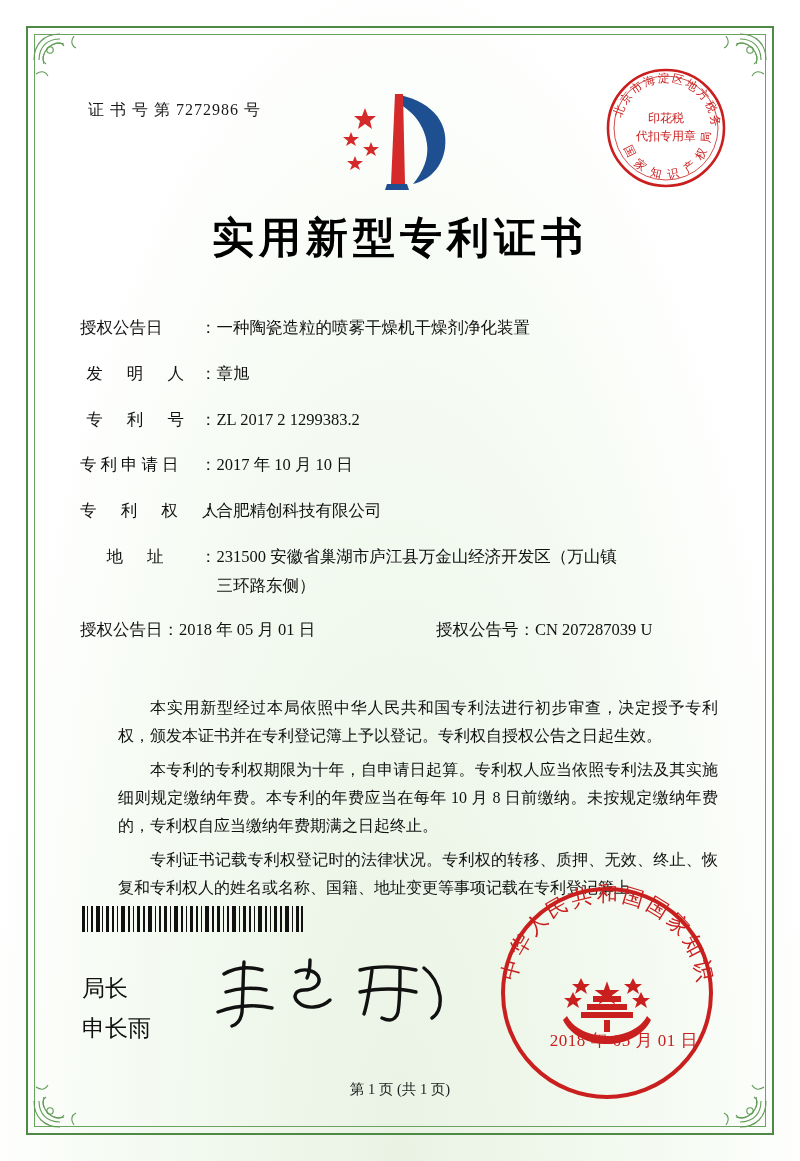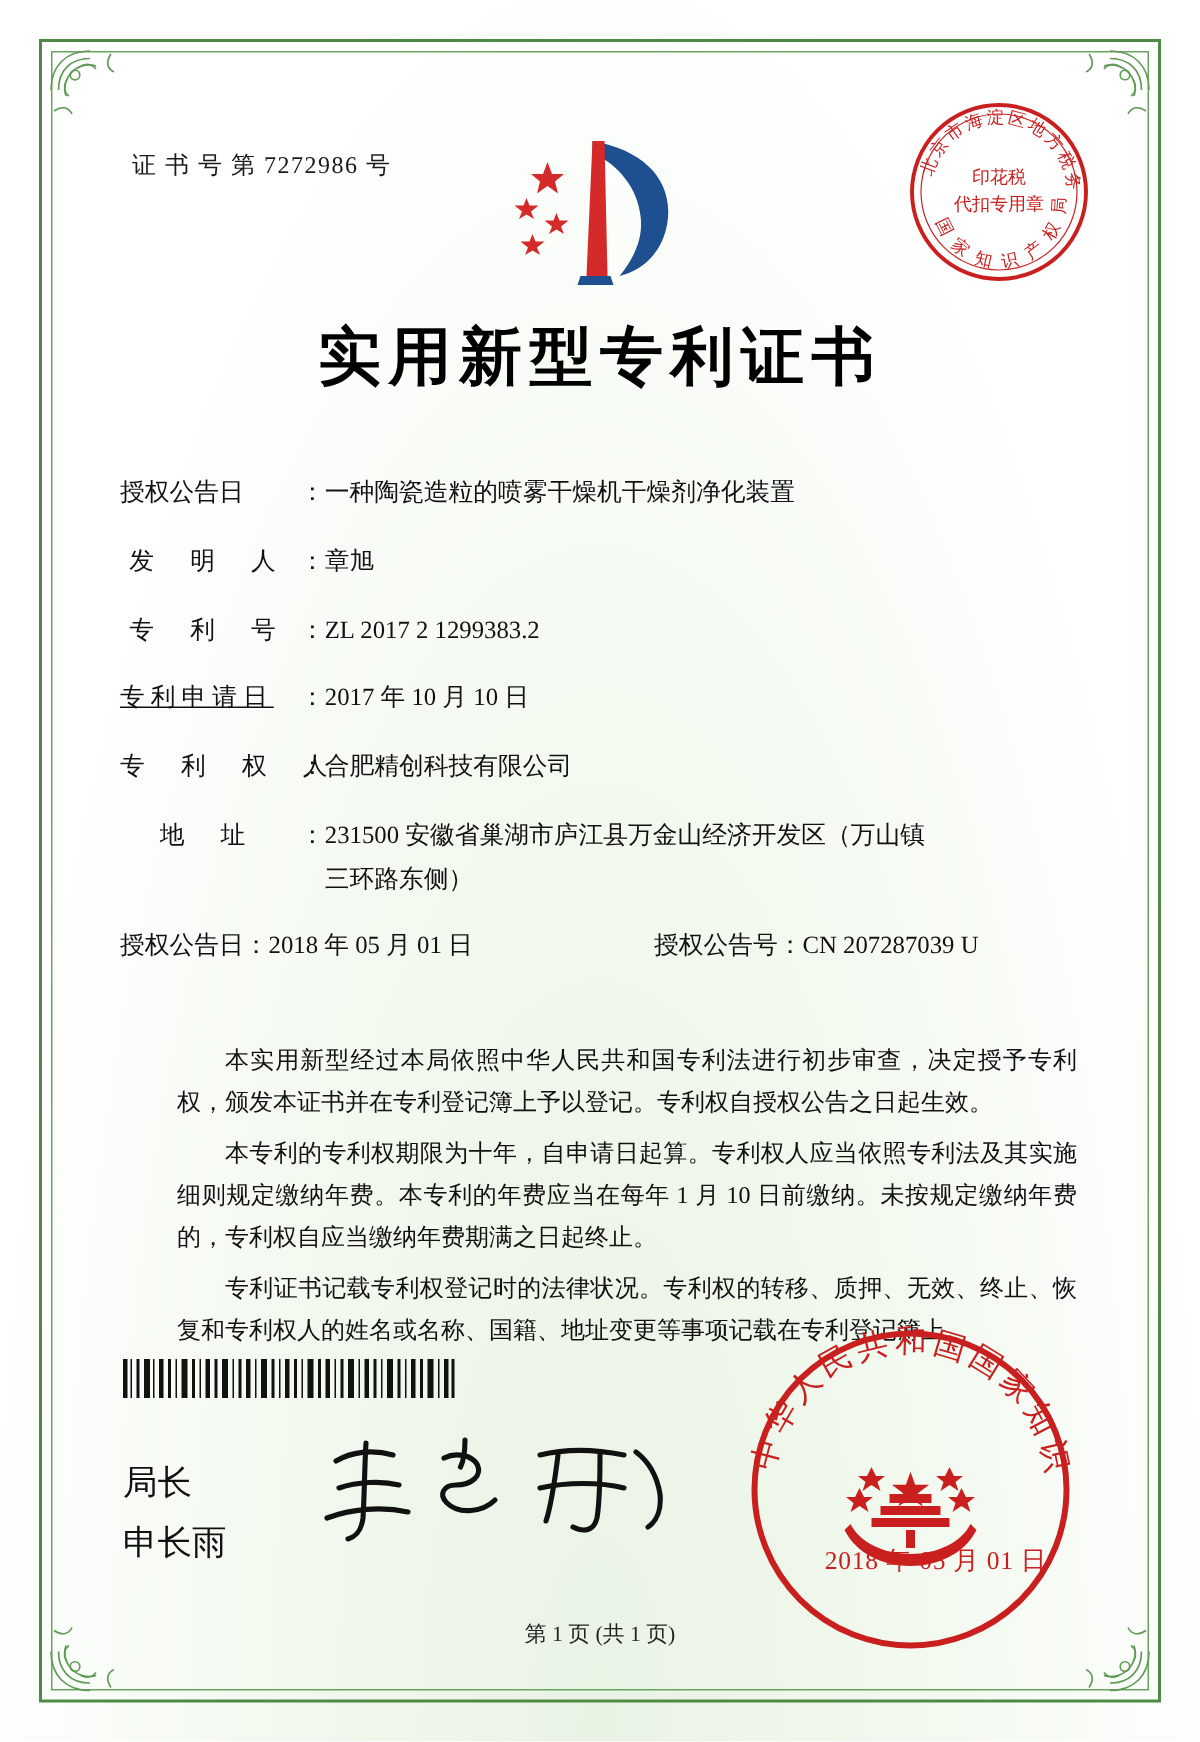--- a/index.html
+++ b/index.html
@@ -113,21 +113,21 @@
     line-height: 1.5;
   }
   .field-label {
     width: 120px;
     flex: 0 0 120px;
     letter-spacing: 0px;
     white-space: nowrap;
   }
   .field-label.sp1 { letter-spacing: 10px; text-align: center; }
   .field-label.sp2 { letter-spacing: 10px; }
-  .field-label.sp3 { letter-spacing: 4px; text-decoration: underline; }
+  .field-label.sp3 { letter-spacing: 4px; }
   .field-colon { flex: 0 0 14px; }
   .field-value { flex: 1 1 auto; }
   .field-value .line2 { display: block; margin-top: 4px; }
 
   .two-col {
     display: flex;
     align-items: flex-start;
     margin-bottom: 14px;
     font-size: 16.5px;
   }
@@ -356,21 +356,21 @@
         </div>
         <div class="right">
           <span>授权公告号</span><span>：</span><span>CN 207287039 U</span>
         </div>
       </div>
 
     </div>
 
     <div class="paragraphs">
       <p>本实用新型经过本局依照中华人民共和国专利法进行初步审查，决定授予专利权，颁发本证书并在专利登记簿上予以登记。专利权自授权公告之日起生效。</p>
-      <p>本专利的专利权期限为十年，自申请日起算。专利权人应当依照专利法及其实施细则规定缴纳年费。本专利的年费应当在每年 1 月 10 日前缴纳。未按规定缴纳年费的，专利权自应当缴纳年费期满之日起终止。</p>
+      <p>本专利的专利权期限为十年，自申请日起算。专利权人应当依照专利法及其实施细则规定缴纳年费。本专利的年费应当在每年 10 月 8 日前缴纳。未按规定缴纳年费的，专利权自应当缴纳年费期满之日起终止。</p>
       <p>专利证书记载专利权登记时的法律状况。专利权的转移、质押、无效、终止、恢复和专利权人的姓名或名称、国籍、地址变更等事项记载在专利登记簿上。</p>
     </div>
 
     <div class="barcode">
       <svg width="222" height="26" viewBox="0 0 222 26" preserveAspectRatio="none">
         <g fill="#111">
           <rect x="0" y="0" width="3" height="26"></rect>
             <rect x="5" y="0" width="1" height="26"></rect>
           <rect x="9" y="0" width="2" height="26"></rect>
             <rect x="14" y="0" width="4" height="26"></rect>

